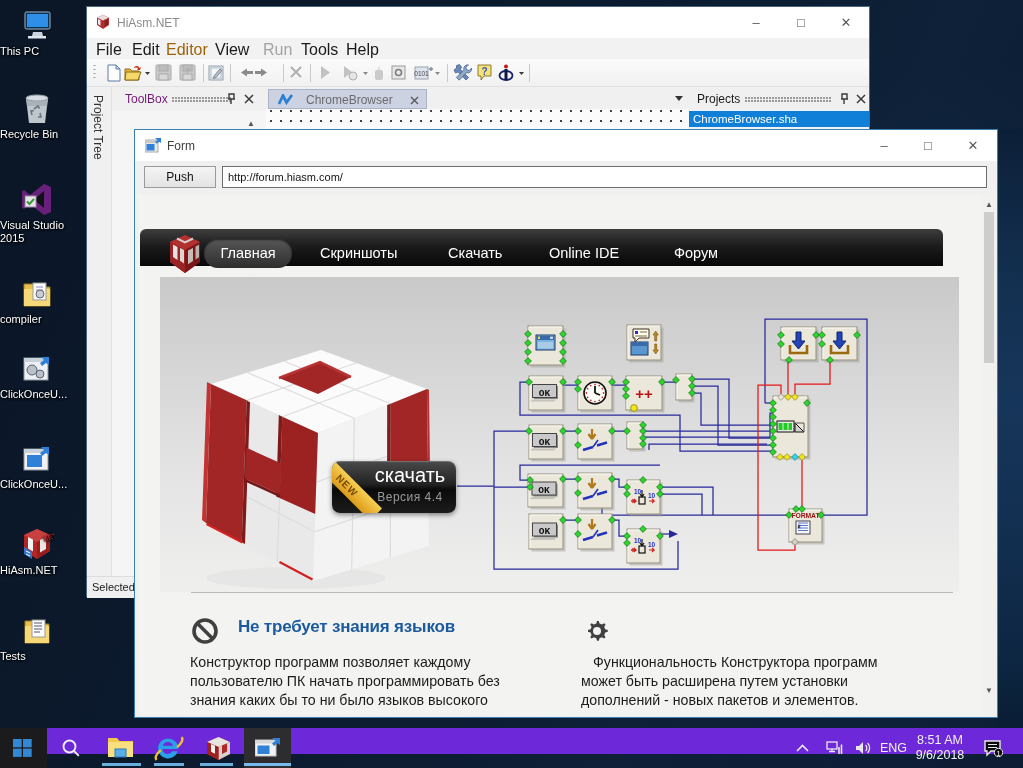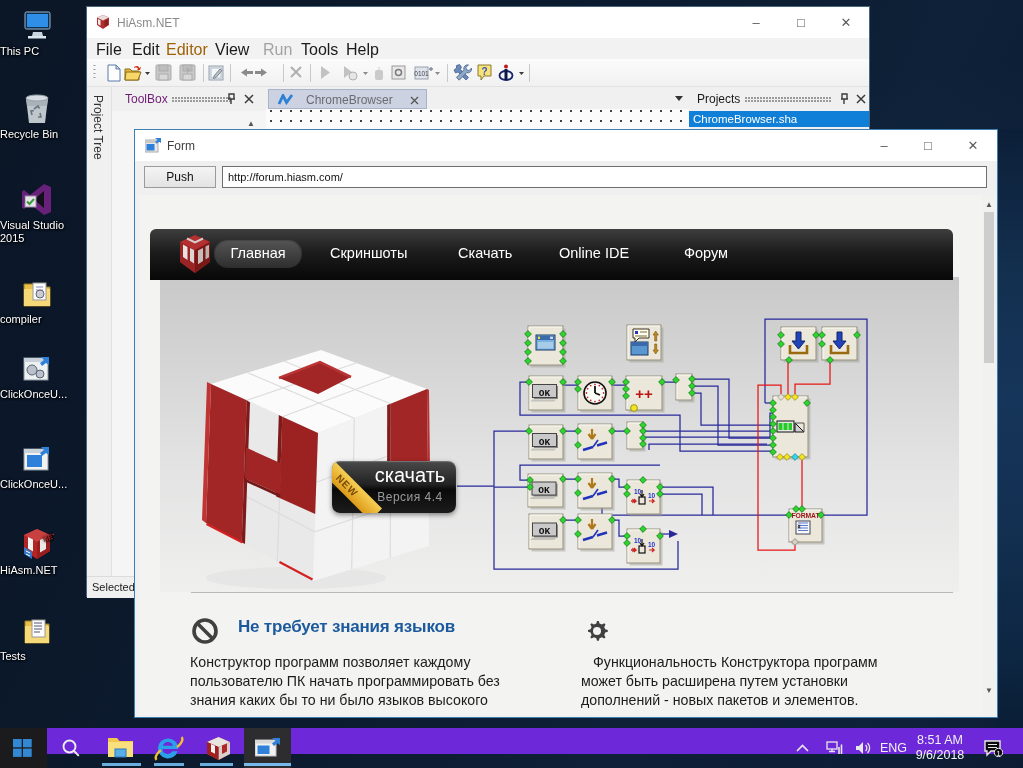--- a/index.html
+++ b/index.html
@@ -42,21 +42,21 @@
   color:#111; text-align:center; line-height:20px; }
 #fw-url { position:absolute; left:87px; top:36px; width:765px; height:22px; background:#fff;
   border:1px solid #6e6e6e; font-size:11px; color:#111; line-height:20px; padding-left:5px; }
 #fw-page { position:absolute; left:3px; top:65px; width:844px; height:520px; background:#f3f3f2; overflow:hidden; }
 #fw-scroll { position:absolute; left:847px; top:65px; width:14px; height:520px; background:#f1f1f0; }
 #fw-scroll .thumb { position:absolute; left:2px; top:17px; width:10px; height:151px; background:#cdcdcd; }
 #fw-scroll .ar { position:absolute; left:0; width:14px; height:14px; color:#555; font-size:8px;
   text-align:center; line-height:14px; }
 
 
-#nav { position:absolute; left:12px; top:34px; width:803px; height:51px; border-radius:6px 6px 0 0;
+#nav { position:absolute; left:2px; top:34px; width:803px; height:37px; border-radius:6px 6px 0 0;
   background:linear-gradient(#3e3e3e 0%, #1c1c1c 45%, #070707 100%); }
 #nav .item { position:absolute; top:0; height:48px; line-height:48px; color:#fff; font-size:14.5px;text-align:center; }
 #nav .pill { position:absolute; left:64px; top:10px; width:88px; height:29px; border-radius:14px;
   background:linear-gradient(#565656,#2e2e2e); box-shadow:inset 0 1px 2px rgba(0,0,0,.6);
   color:#fff; font-size:14.5px; text-align:center; line-height:28px; }
 #content { position:absolute; left:22px; top:82px; width:799px; height:315px;
   background:linear-gradient(#c9c9c9, #e3e3e3 60%, #efefee 100%); }
 #pagehr { position:absolute; left:53px; top:397px; width:762px; height:1px; background:#b9b9b9; }
 .sech { font-size:17px; font-weight:bold; color:#1c5a9e; position:absolute; letter-spacing:-0.2px; }
 .sect { font-size:14.2px; color:#1c1c1c; position:absolute; line-height:19px; }

